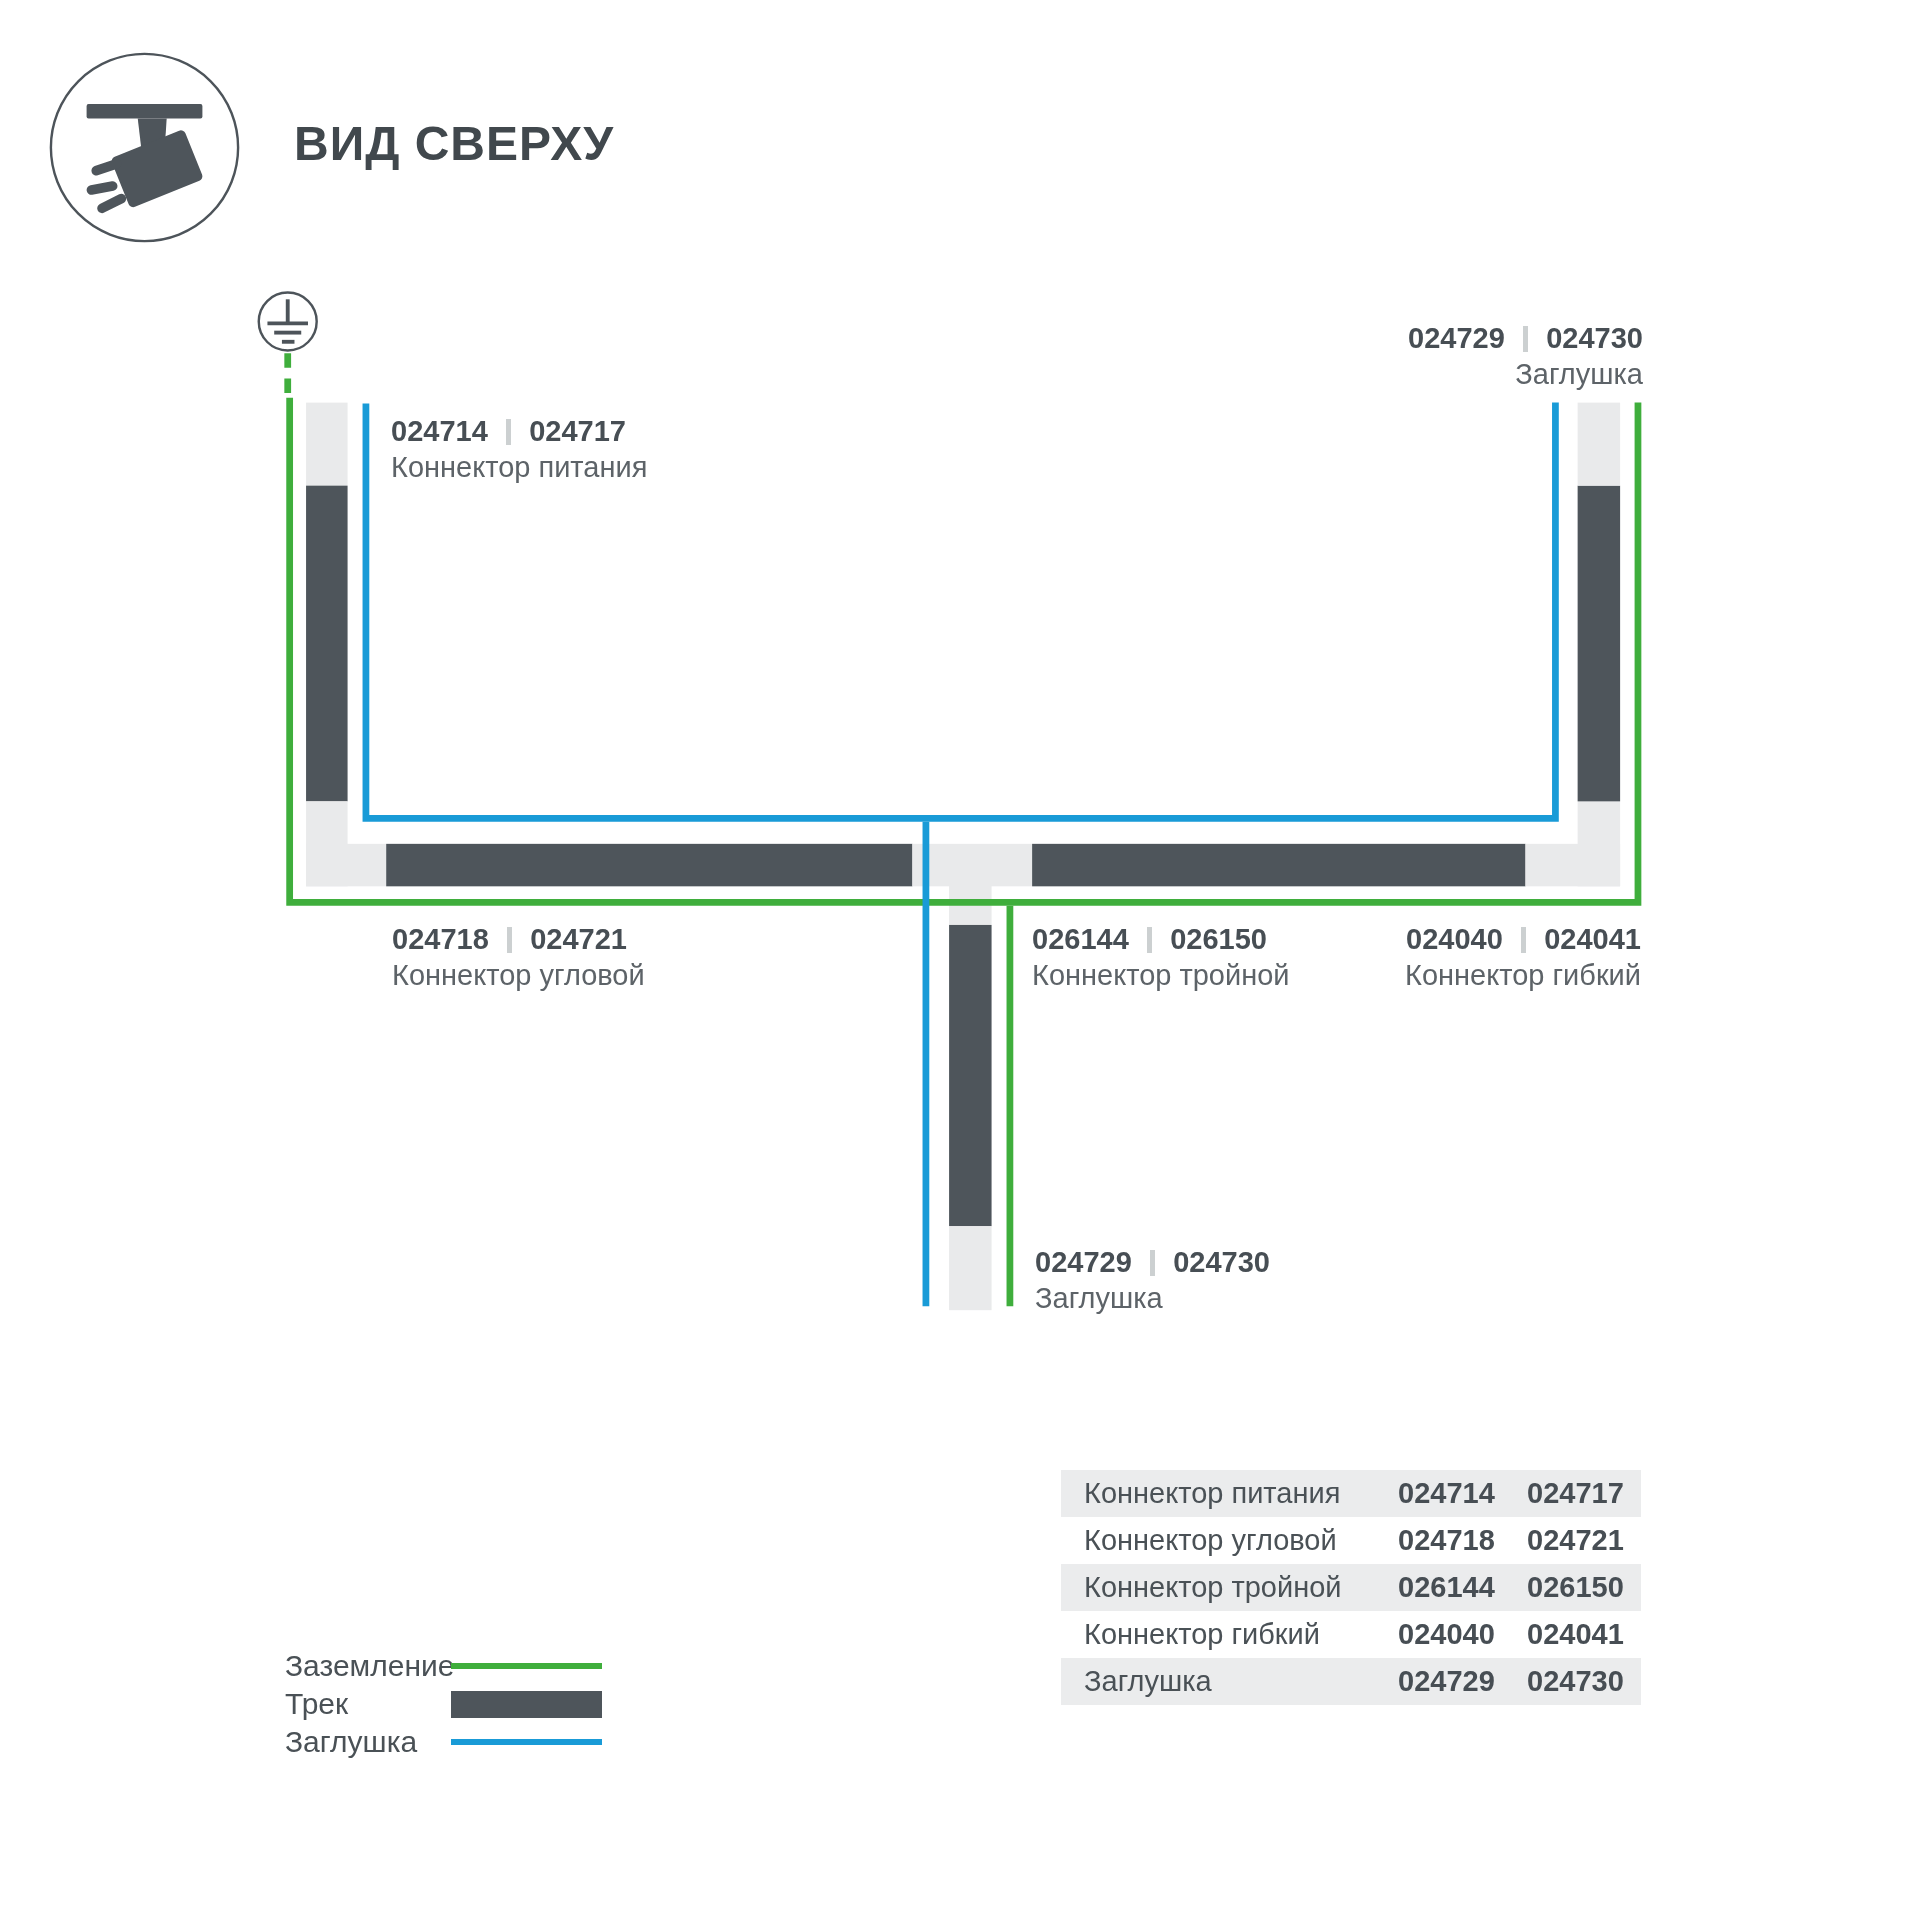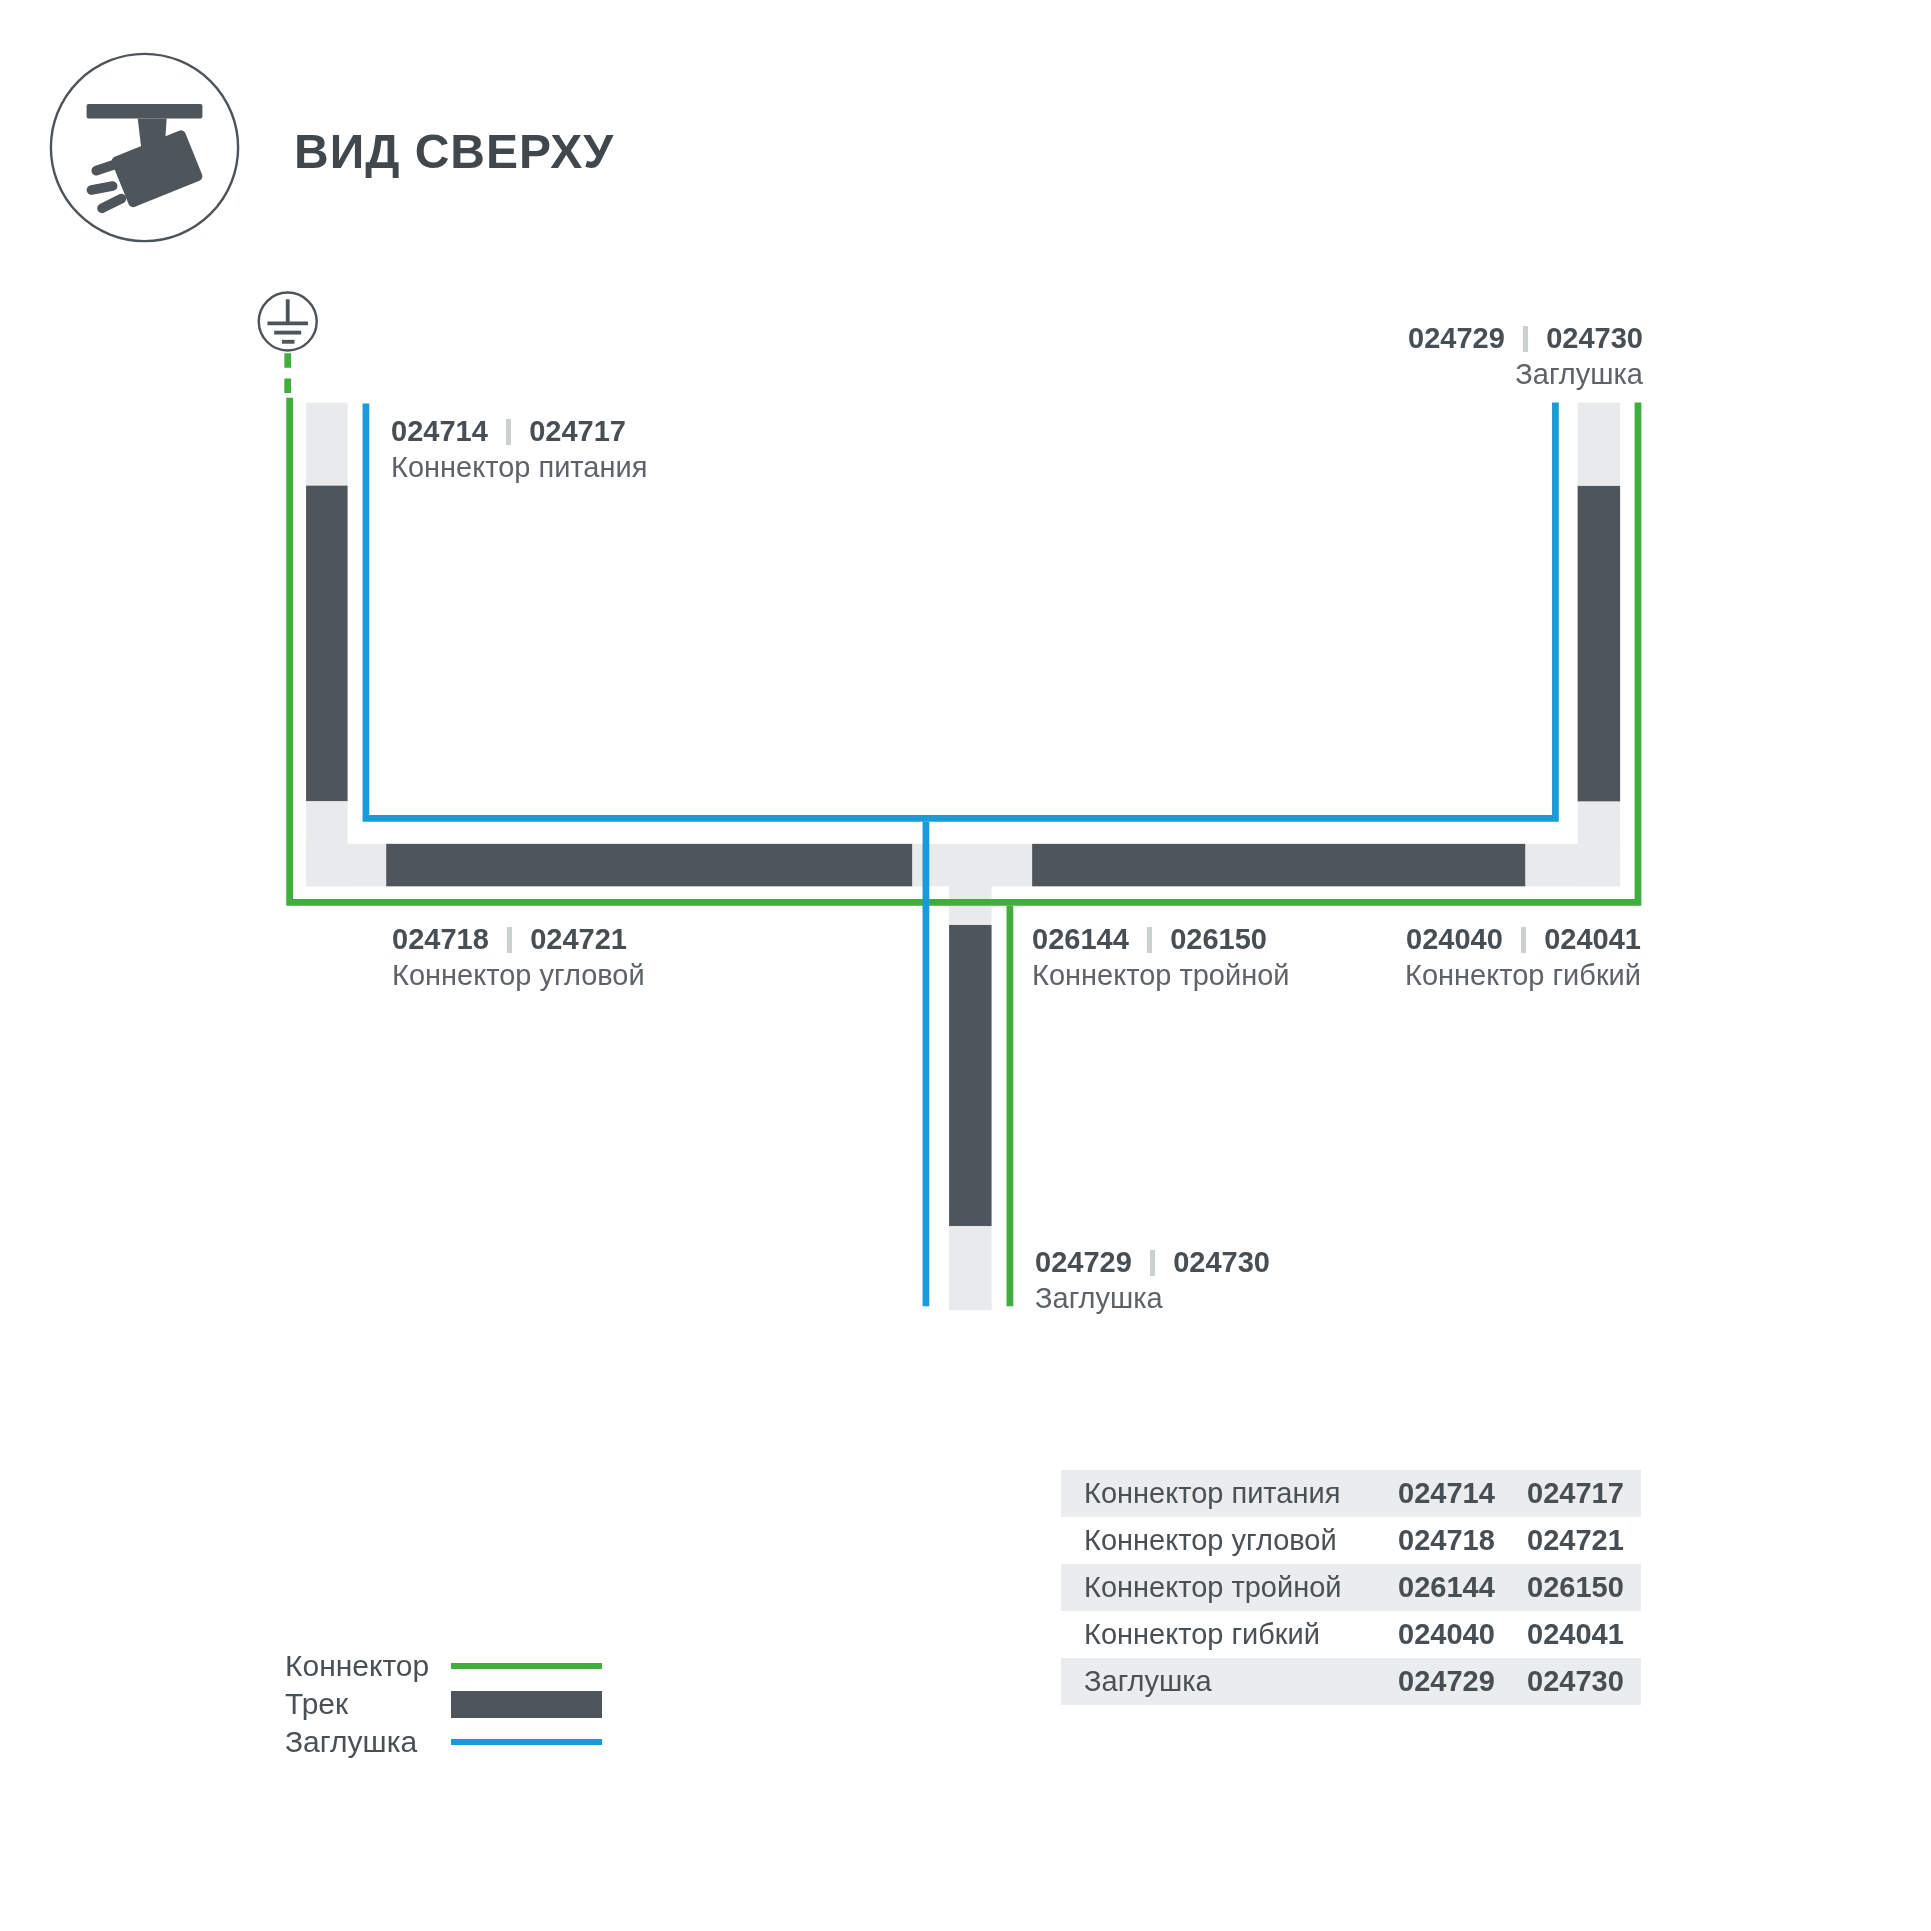--- a/index.html
+++ b/index.html
@@ -1,21 +1,21 @@
 <!DOCTYPE html>
 <html><head>
 <meta charset="utf-8">
 <style>
   html,body{margin:0;padding:0;background:#ffffff;}
   body{width:1931px;height:1931px;position:relative;font-family:"Liberation Sans",sans-serif;overflow:hidden;}
   .abs{position:absolute;}
 
   
   .hdr-icon{left:48px;top:51px;width:193px;height:193px;}
-  .page-title{left:294px;top:124px;font-size:48px;font-weight:700;color:#41484d;letter-spacing:1px;}
+  .page-title{left:294px;top:116px;font-size:48px;font-weight:700;color:#41484d;letter-spacing:1px;}
 
   
   .diagram-svg{left:0;top:0;width:1931px;height:1931px;}
 
   .dlabel{display:flex;flex-direction:column;gap:5.8px;}
   .dlabel .codes{display:flex;align-items:center;}
   .dlabel .code{font-size:29px;font-weight:700;color:#474e54;line-height:29px;}
   .dlabel .code-div{display:inline-block;width:4.8px;height:26px;background:#ccd0d1;margin:0 18.3px;}
   .dlabel .lname{font-size:29px;font-weight:400;color:#5d6368;line-height:31px;}
   .dlabel.right{align-items:flex-end;text-align:right;}
@@ -158,21 +158,21 @@
   <div class="codes">
     <span class="code">024729</span>
     <span class="code-div"></span>
     <span class="code">024730</span>
   </div>
   <div class="lname">Заглушка</div>
 </div>
 
 <div class="abs legend">
   <div class="legend-row">
-    <span class="legend-label">Коннектор</span>
+    <span class="legend-label">Заземление</span>
     <span class="sw sw-line-green"></span>
   </div>
   <div class="legend-row">
     <span class="legend-label">Трек</span>
     <span class="sw sw-bar-track"></span>
   </div>
   <div class="legend-row">
     <span class="legend-label">Заглушка</span>
     <span class="sw sw-line-blue"></span>
   </div>

